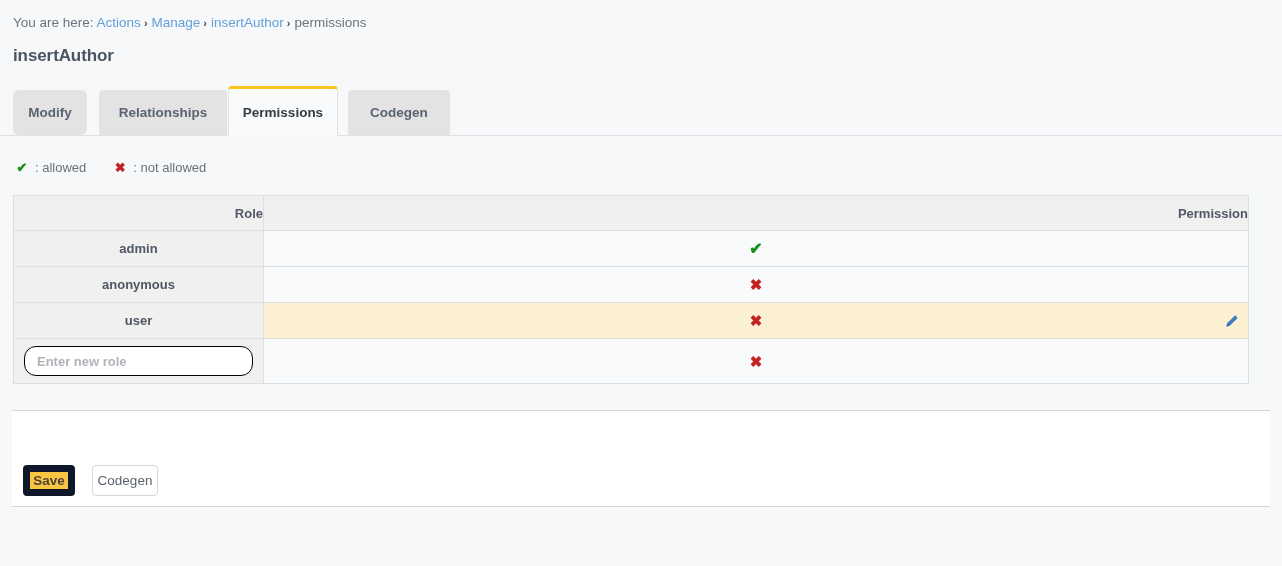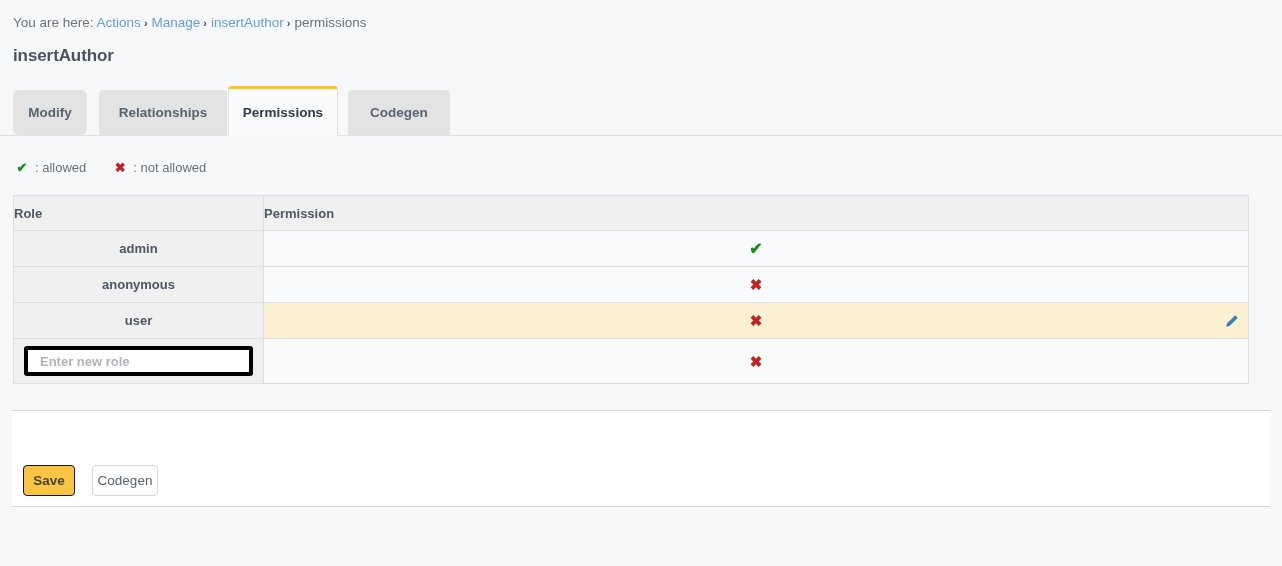--- a/index.html
+++ b/index.html
@@ -120,21 +120,21 @@
     border: 1px solid #dcdfe2;
     padding: 0;
     vertical-align: middle;
   }
   .perm-table th {
     background: #f0f0f0;
     height: 34px;
     font-size: 13px;
     font-weight: bold;
     color: #4f5864;
-    text-align: left;
+    text-align: right;
   }
   .col-role { width: 250px; }
 
   .perm-table td.role-cell {
     background: #f0f0f0;
     height: 35px;
     text-align: center;
     font-size: 13px;
     font-weight: bold;
     color: #4f5864;
@@ -169,22 +169,22 @@
     width: 14px;
     height: 14px;
     cursor: pointer;
     line-height: 0;
   }
 
   .new-role-input {
     width: 100%;
     height: 30px;
     box-sizing: border-box;
-    border: 4px solid #000000;
-    border-radius: 3px;
+    border: 1px solid #000000;
+    border-radius: 12px;
     background: #ffffff;
     padding: 0 12px;
     font-family: "Liberation Sans", sans-serif;
     font-size: 13px;
     font-weight: bold;
     color: #4f5864;
     outline: none;
   }
   .new-role-input::placeholder {
     color: #b0b4b9;
@@ -225,21 +225,21 @@
     display: flex;
     align-items: center;
     justify-content: center;
     cursor: pointer;
     white-space: nowrap;
   }
   .btn-save {
     left: 11px;
     width: 52px;
     background: #f9c542;
-    border: 1px solid #0f172a;
+    border: 7px solid #0f172a;
     color: #4d4637;
     font-weight: bold;
   }
   .btn-cancel {
     left: 80px;
     width: 66px;
     background: #ffffff;
     border: 1px solid #d5d8dc;
     color: #5a636e;
   }

